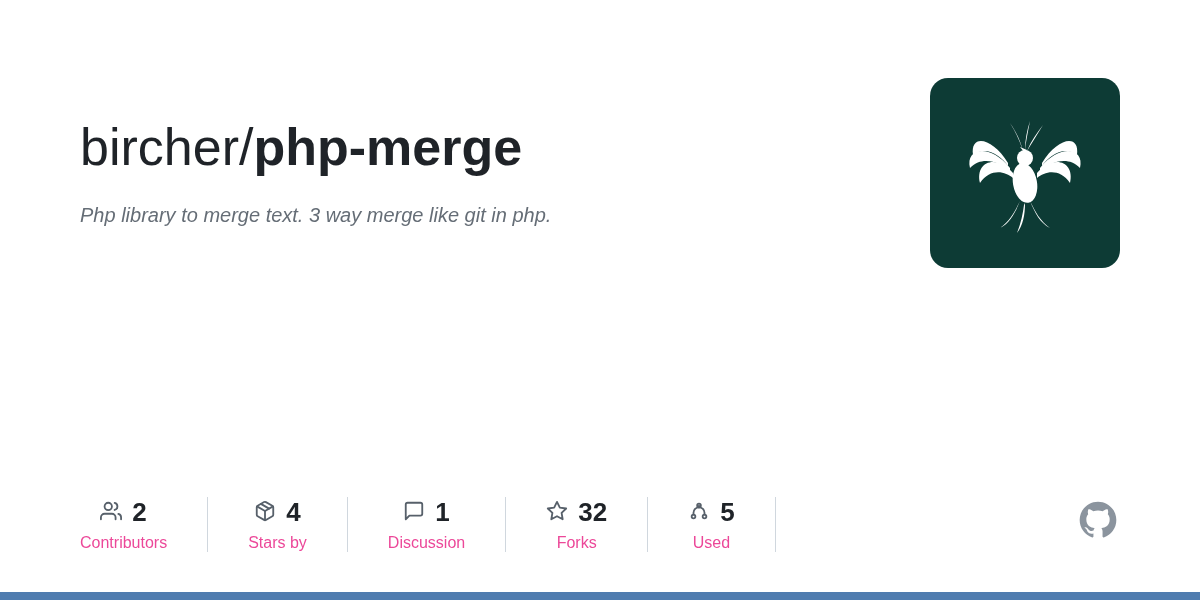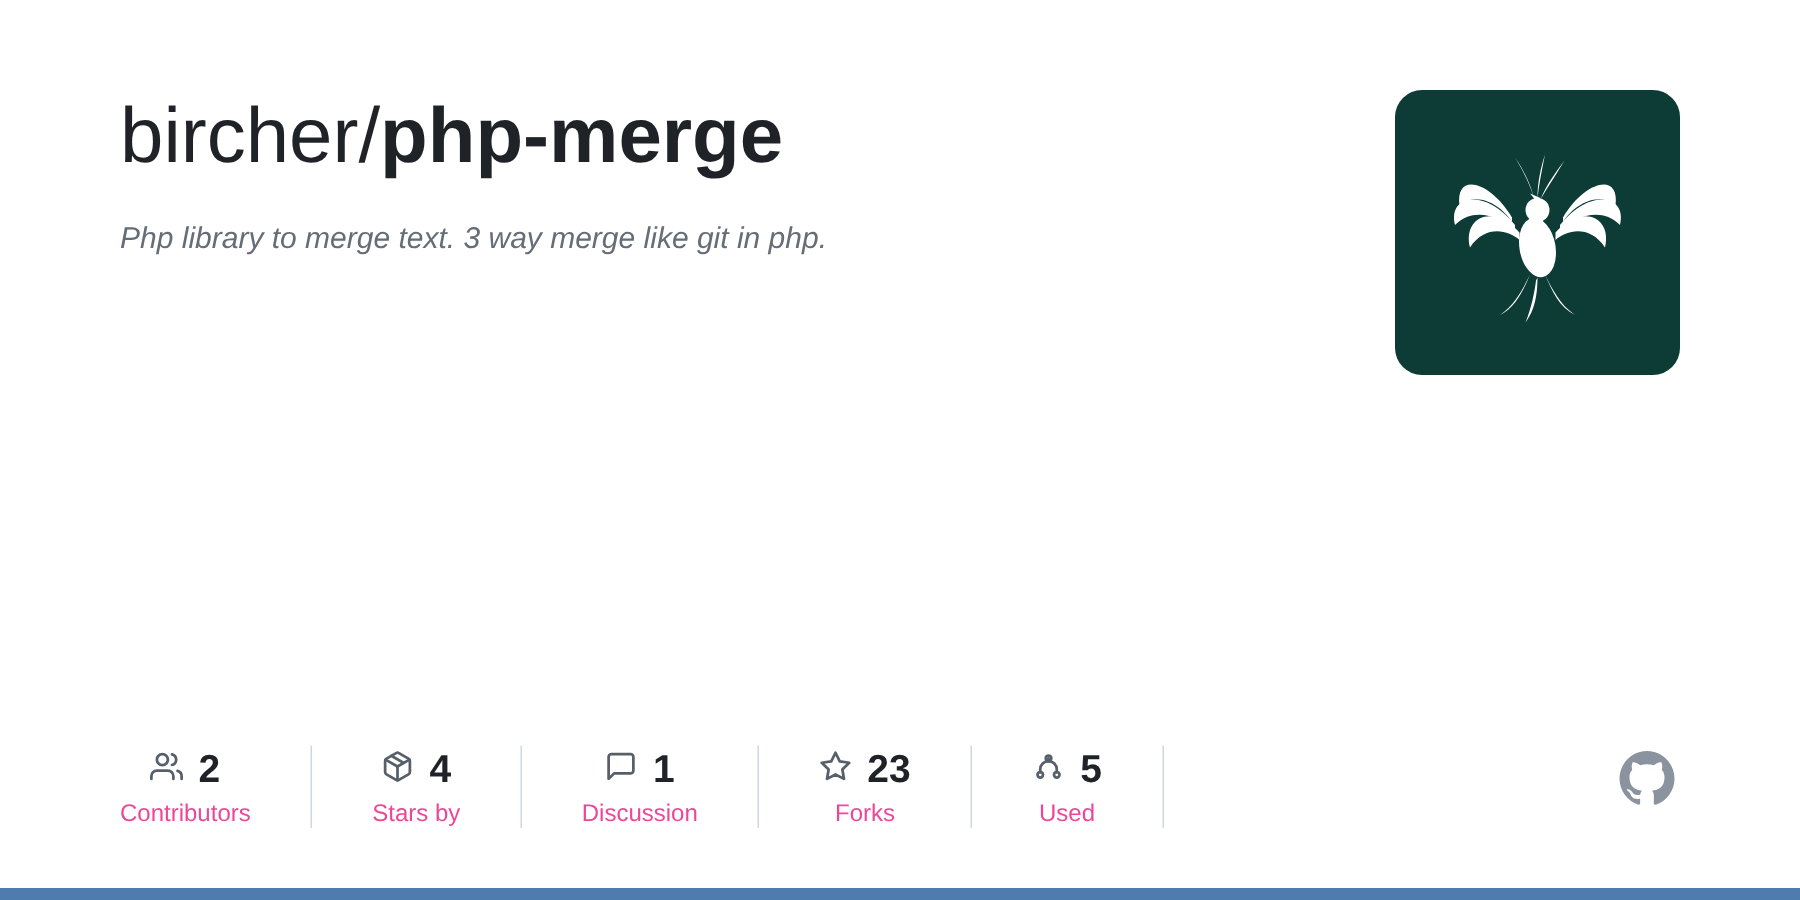--- a/index.html
+++ b/index.html
@@ -21,23 +21,24 @@
     .main-content {
       flex: 1;
       display: flex;
       flex-direction: column;
       padding: 60px 80px 40px 80px;
       position: relative;
     }
 
     .header-section {
       display: flex;
-      align-items: flex-start;
+      align-items: center;
       justify-content: space-between;
       margin-bottom: 30px;
+      margin-top: 18px;
     }
 
     .title-area {
       flex: 1;
     }
 
     .repo-title {
       font-size: 52px;
       font-weight: 400;
       color: #1f2328;
@@ -226,21 +227,21 @@
       <span class="stat-label">Discussion</span>
     </div>
 
     <div class="stat-item">
       <div class="stat-top">
         <span class="stat-icon">
           <svg width="22" height="22" viewBox="0 0 24 24" fill="none" stroke="#57606a" stroke-width="2" stroke-linecap="round" stroke-linejoin="round">
             <polygon points="12 2 15.09 8.26 22 9.27 17 14.14 18.18 21.02 12 17.77 5.82 21.02 7 14.14 2 9.27 8.91 8.26 12 2"></polygon>
           </svg>
         </span>
-        <span class="stat-number">23</span>
+        <span class="stat-number">32</span>
       </div>
       <span class="stat-label">Forks</span>
     </div>
 
     <div class="stat-item">
       <div class="stat-top">
         <span class="stat-icon">
           <svg width="22" height="22" viewBox="0 0 24 24" fill="none" stroke="#57606a" stroke-width="2" stroke-linecap="round" stroke-linejoin="round">
             <circle cx="6" cy="18" r="2"></circle>
             <circle cx="18" cy="18" r="2"></circle>

